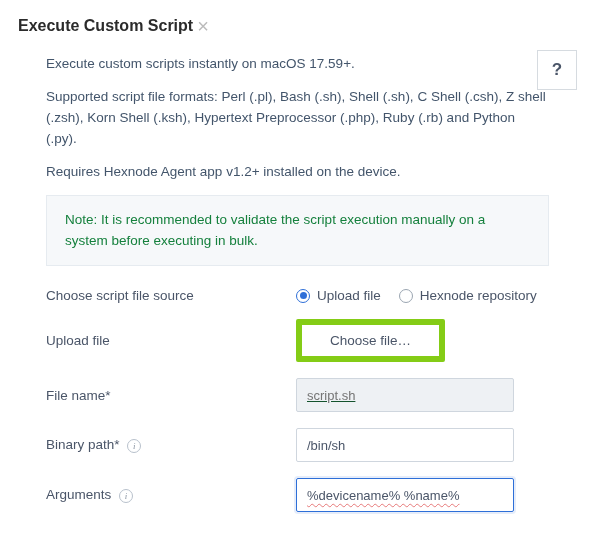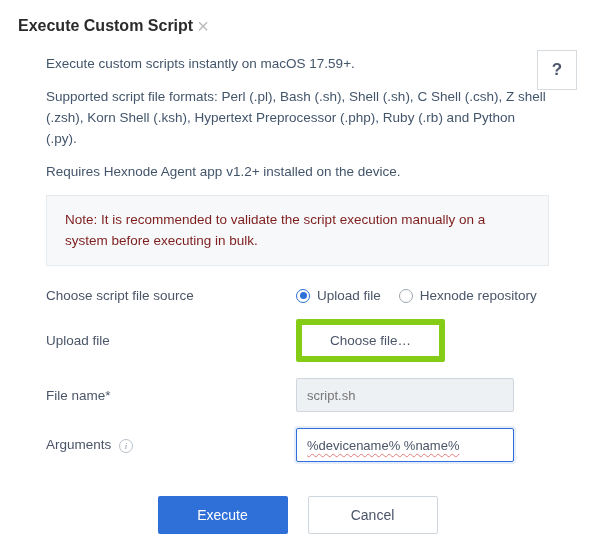--- a/index.html
+++ b/index.html
@@ -57,21 +57,21 @@
     font-size: 13.5px;
     line-height: 1.55;
     margin-bottom: 12px;
     padding-right: 50px;
   }
   .intro p.last { padding-right: 0; }
   .note-box {
     background: #f6f8fa;
     border: 1px solid #e6ebf0;
     padding: 14px 18px;
-    color: #7f1d1d;
+    color: #15803d;
     font-size: 13.5px;
     line-height: 1.55;
     margin-bottom: 22px;
   }
   .form-row {
     display: flex;
     align-items: center;
     margin-bottom: 16px;
   }
   .form-label {
@@ -116,21 +116,22 @@
     width: 218px;
     height: 34px;
     border: 1px solid #cfd6de;
     padding: 0 10px;
     font-size: 13px;
     color: #4a5568;
     border-radius: 2px;
   }
   .text-input.disabled {
     background: #eef1f4;
-    color: #8b5cf6;
+    color: #14532d;
+    text-decoration: underline;
   }
   .text-input.focused {
     border: 1.5px solid #2e6fd8;
     outline: none;
     box-shadow: 0 0 0 2px rgba(46,111,216,0.12);
   }
   .wavy {
     text-decoration: underline wavy rgba(220,60,60,0.65);
     text-decoration-thickness: 1px;
     text-underline-offset: 3px;
@@ -221,20 +222,29 @@
       </div>
     </div>
 
     <div class="form-row">
       <div class="form-label">File name*</div>
       <div class="form-ctrl">
         <input class="text-input disabled" type="text" disabled="" placeholder="script.sh" style="">
       </div>
     </div>
 
+    <div class="form-row">
+      <div class="form-label">
+        <span>Binary path*</span>
+        <span class="info-icon">i</span>
+      </div>
+      <div class="form-ctrl">
+        <input class="text-input" type="text" value="/bin/sh" style="">
+      </div>
+    </div>
 
     <div class="form-row">
       <div class="form-label">
         <span>Arguments</span>
         <span class="info-icon">i</span>
       </div>
       <div class="form-ctrl">
         <div class="text-input focused" style="display:flex;align-items:center;">
           <span class="wavy">%devicename% %name%</span>
         </div>

